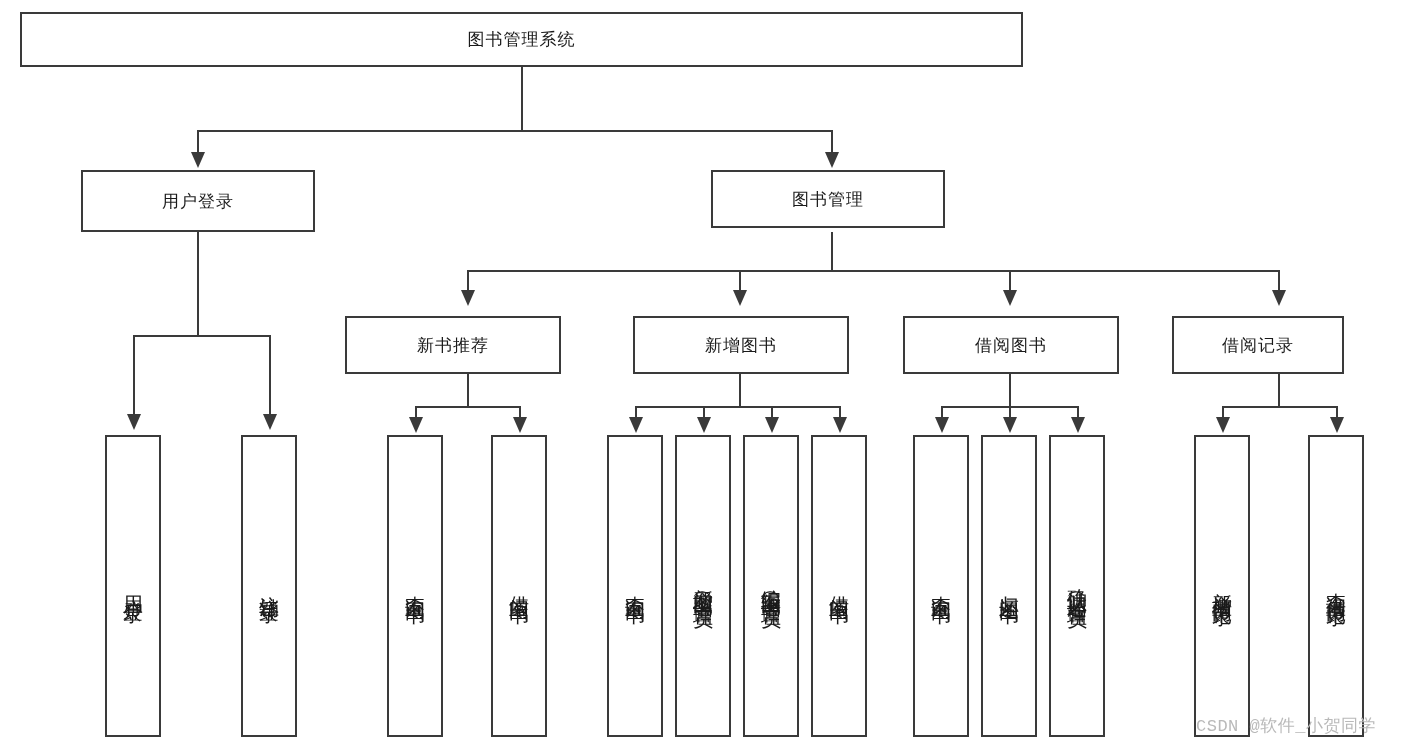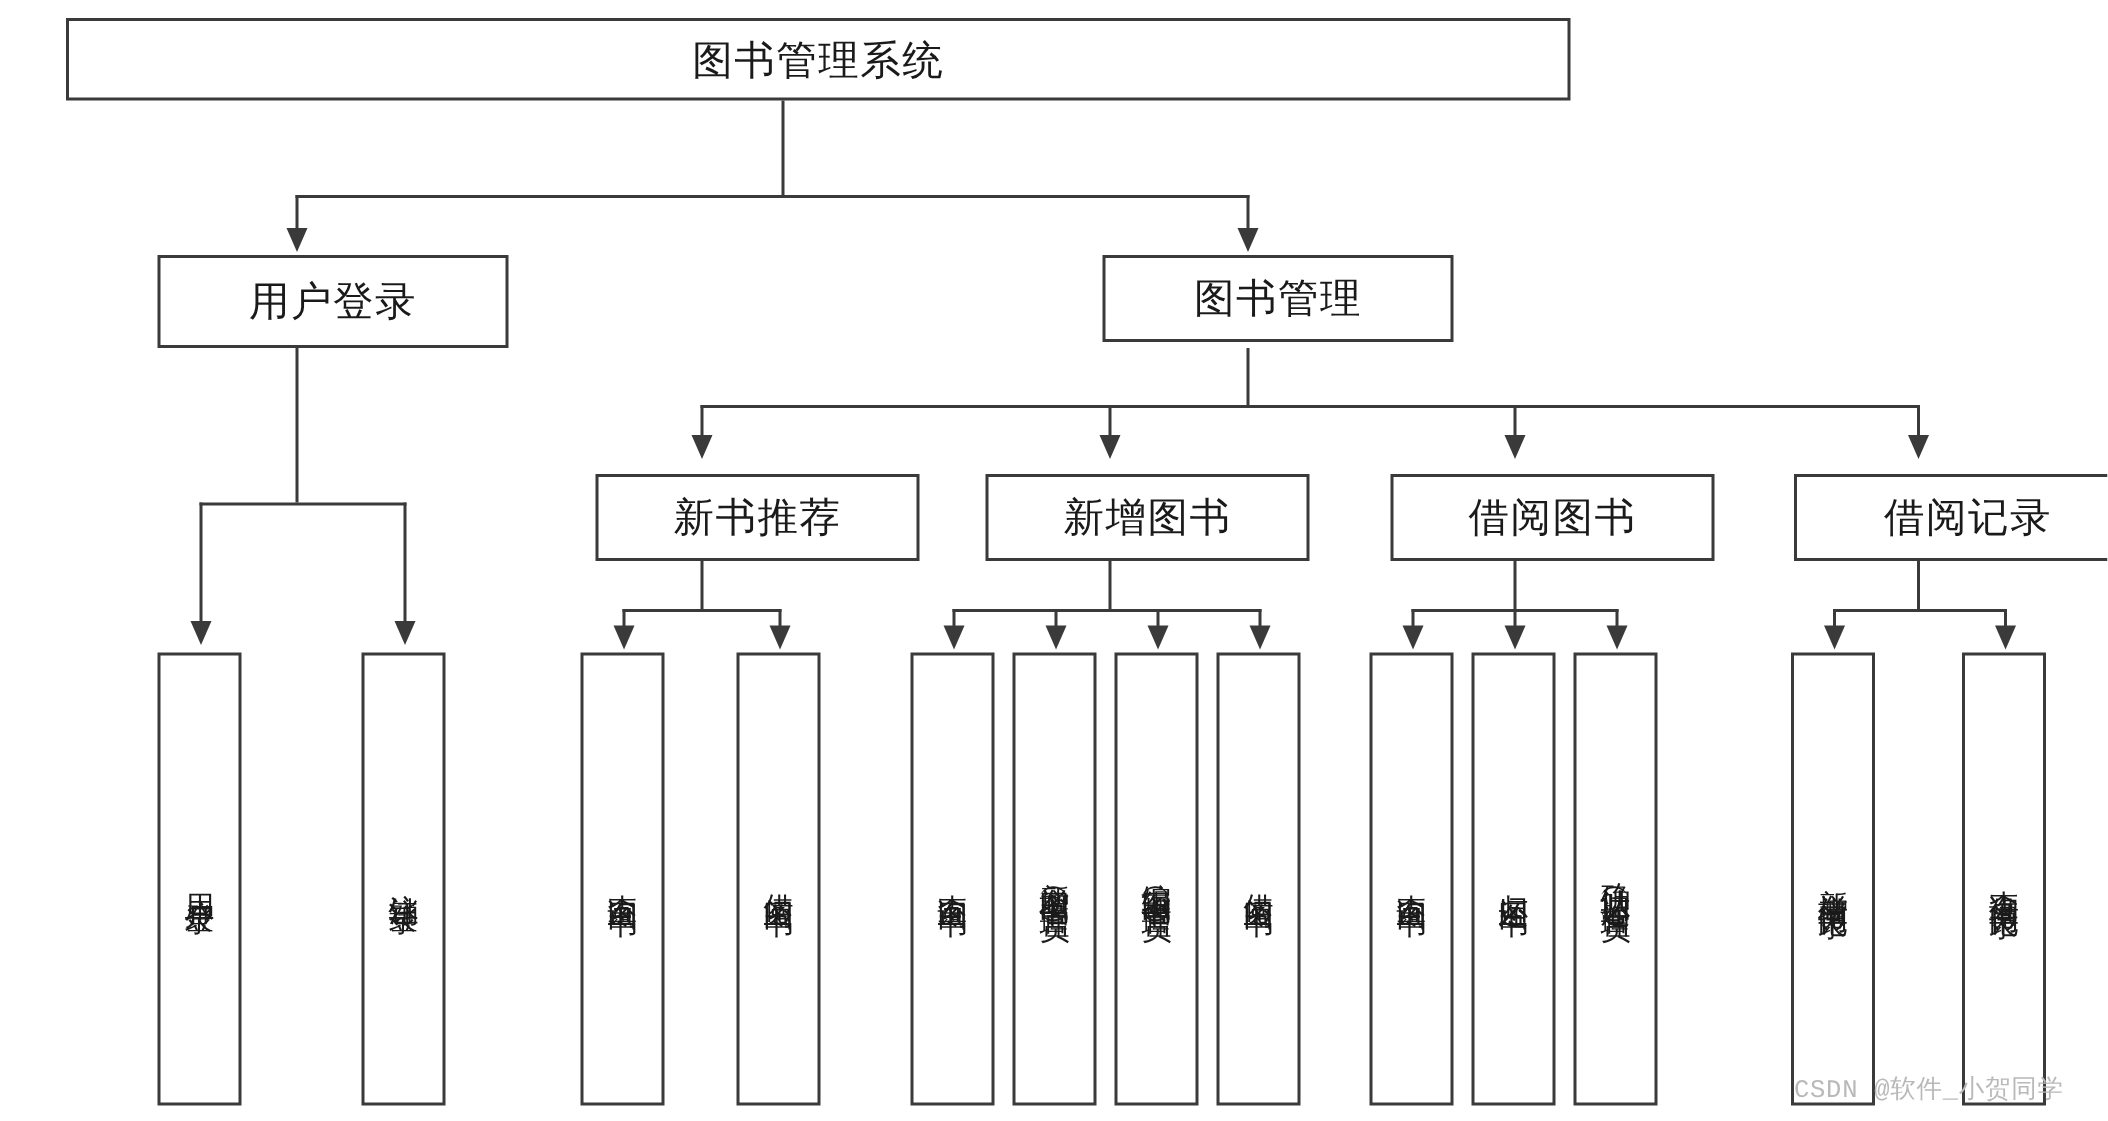--- a/index.html
+++ b/index.html
@@ -21,23 +21,22 @@
     position: absolute;
     box-sizing: border-box;
     border: 2px solid #3a3a3a;
     background: #ffffff;
     display: flex;
     align-items: center;
     justify-content: center;
     color: #1a1a1a;
   }
   .node.horiz {
-    font-size: 27px;
+    font-size: 17px;
     letter-spacing: 1px;
-    margin-left: 24px;
   }
   .node.vert {
     writing-mode: vertical-rl;
     text-orientation: upright;
     font-size: 20px;
     line-height: 1.25;
     letter-spacing: 3px;
     white-space: nowrap;
   }
   .node.vert .vtext {
@@ -108,30 +107,30 @@
   <div class="hline" style="left:467px; top:270px; width:813px;"></div>
   <div class="vline" style="left:467px; top:270px; height:24px;"></div>
   <div class="arrow" style="left:461px; top:290px;"></div>
   <div class="vline" style="left:739px; top:270px; height:24px;"></div>
   <div class="arrow" style="left:733px; top:290px;"></div>
   <div class="vline" style="left:1009px; top:270px; height:24px;"></div>
   <div class="arrow" style="left:1003px; top:290px;"></div>
   <div class="vline" style="left:1278px; top:270px; height:24px;"></div>
   <div class="arrow" style="left:1272px; top:290px;"></div>
 
-  <div class="node horiz" style="left:373px; top:316px; width:216px; height:58px;">
+  <div class="node horiz" style="left:345px; top:316px; width:216px; height:58px;">
     <span class="htext">新书推荐</span>
   </div>
   <div class="node horiz" style="left:633px; top:316px; width:216px; height:58px;">
     <span class="htext">新增图书</span>
   </div>
   <div class="node horiz" style="left:903px; top:316px; width:216px; height:58px;">
     <span class="htext">借阅图书</span>
   </div>
-  <div class="node horiz" style="left:1172px; top:316px; width:232px; height:58px;">
+  <div class="node horiz" style="left:1172px; top:316px; width:172px; height:58px;">
     <span class="htext">借阅记录</span>
   </div>
 
   <div class="vline" style="left:467px; top:374px; height:32px;"></div>
   <div class="hline" style="left:415px; top:406px; width:106px;"></div>
   <div class="vline" style="left:415px; top:406px; height:14px;"></div>
   <div class="arrow" style="left:409px; top:417px;"></div>
   <div class="vline" style="left:519px; top:406px; height:14px;"></div>
   <div class="arrow" style="left:513px; top:417px;"></div>
 

